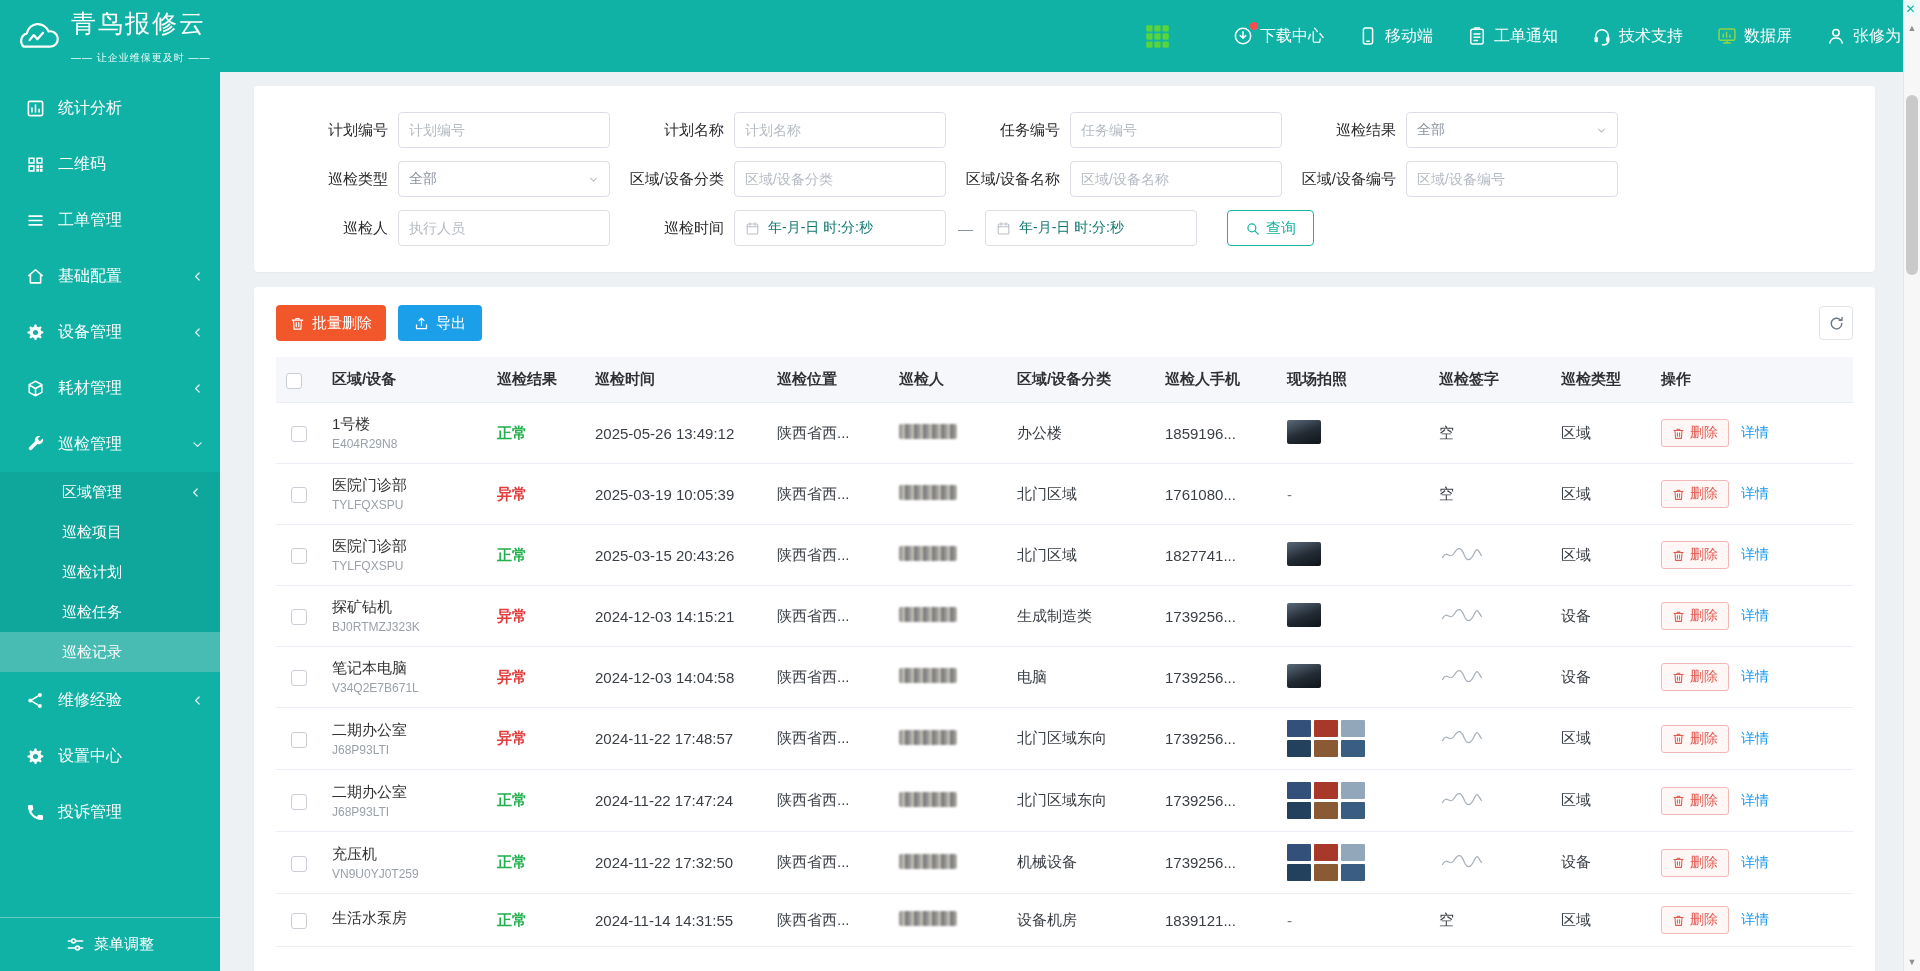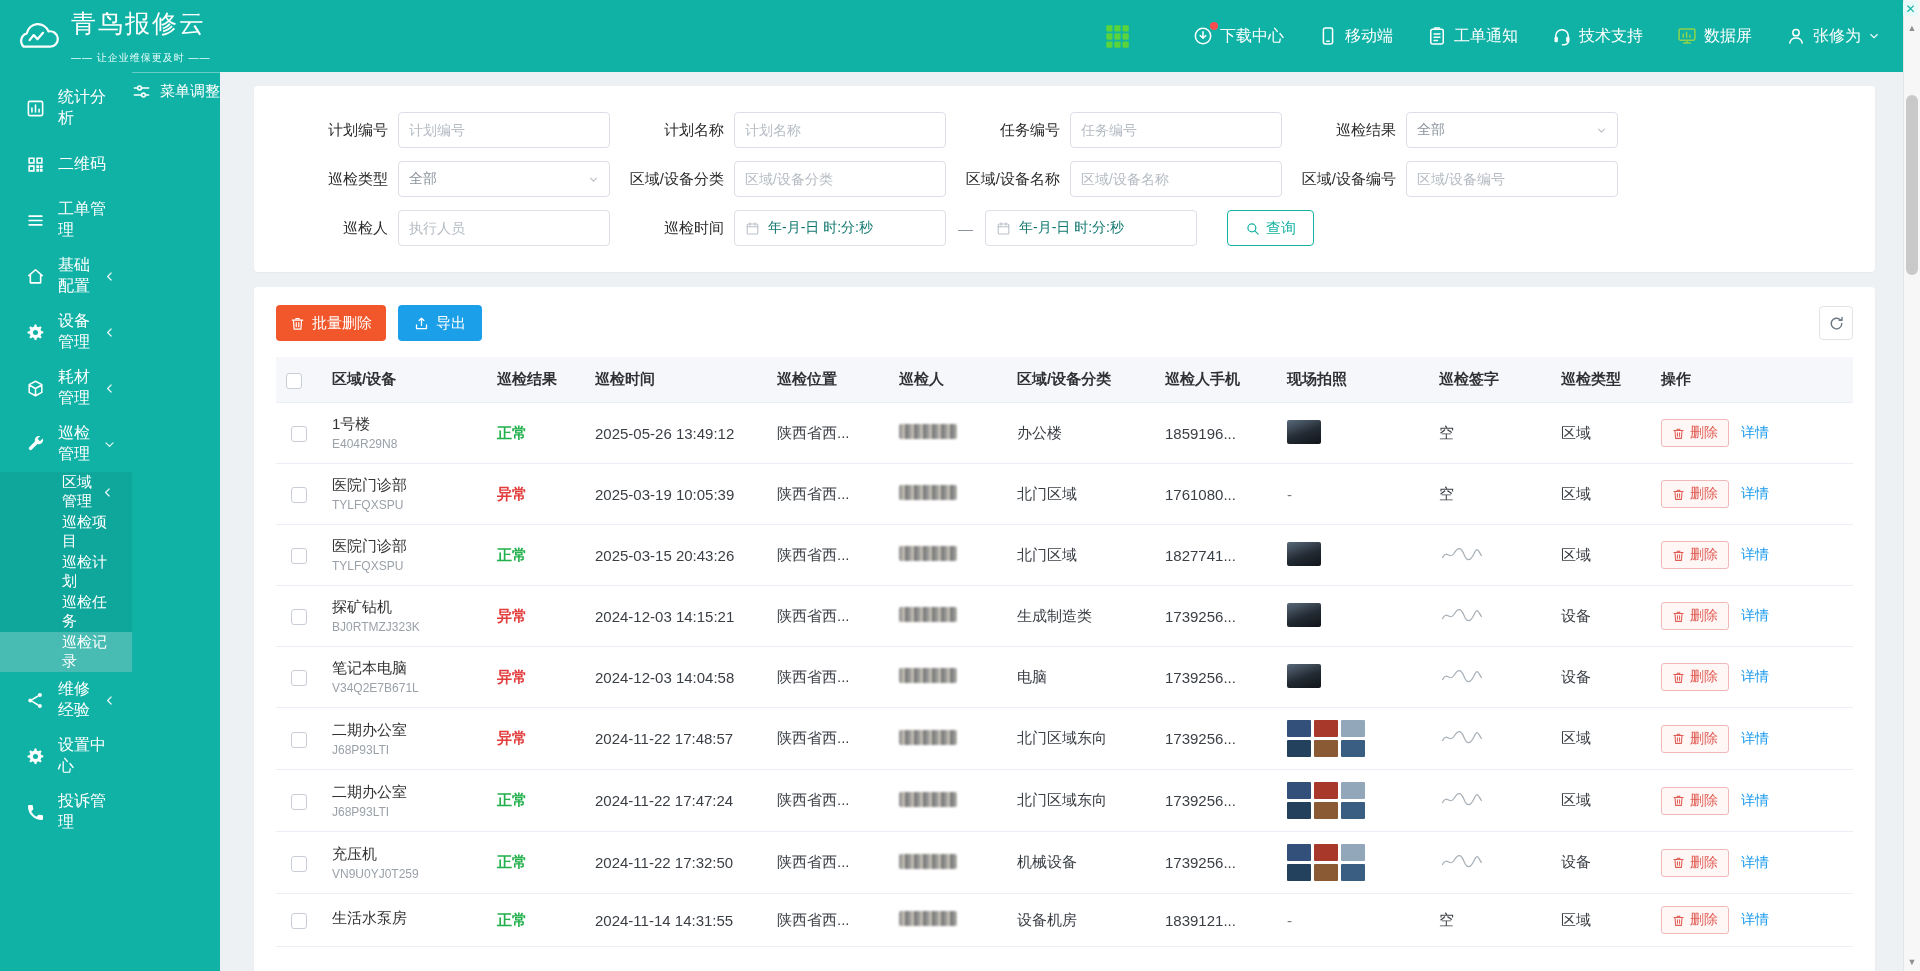--- a/index.html
+++ b/index.html
@@ -7,41 +7,41 @@
   body{font-family:"Liberation Sans","DejaVu Sans",sans-serif;background:#eef1f4;color:#333;font-size:15px}
   .ic{display:inline-flex;align-items:center;justify-content:center;width:16px;height:16px;flex-shrink:0}
   .ic svg{width:100%;height:100%}
 
   
   .header{position:fixed;left:0;top:0;width:100%;height:72px;background:#10b2a6;display:flex;align-items:center;z-index:10}
   .logo{width:230px;display:flex;align-items:center;padding-left:12px;gap:9px;cursor:pointer}
   .logo-cloud{width:50px;height:36px}
   .logo-title{font-size:25px;font-weight:normal;color:#fff;letter-spacing:2px}
   .logo-sub{font-size:10px;color:#e8fffb;letter-spacing:1px;margin-top:11px}
-  .header-nav{margin-left:auto;display:flex;align-items:center;gap:34px;padding-right:40px;color:#fff}
+  .header-nav{margin-left:auto;display:flex;align-items:center;gap:34px;color:#fff}
   .nav-item{display:flex;align-items:center;gap:7px;font-size:16px;cursor:pointer;white-space:nowrap}
   .nav-apps{margin-right:28px}
   .nav-ic{position:relative;width:20px;height:20px}
   .apps-ic{width:27px;height:27px;color:#5ad43b}
   .green-ic{color:#8ed44a}
   .dot{position:absolute;top:-4px;right:-5px;width:8px;height:8px;background:#ff4d4f;border-radius:50%}
   .caret{width:12px;height:12px;opacity:.95}
 
   
-  .sidebar{position:fixed;left:0;top:72px;bottom:0;width:220px;background:#10b2a6;color:#fff;display:flex;flex-direction:row;z-index:9}
+  .sidebar{position:fixed;left:0;top:72px;bottom:0;width:220px;background:#10b2a6;color:#fff;display:flex;flex-direction:column;z-index:9}
   .sb-menu{flex:1;overflow:hidden;padding-top:8px}
   .sb-item{height:56px;display:flex;align-items:center;padding:0 16px 0 26px;gap:13px;font-size:16px;cursor:pointer}
   .sb-ic{width:19px;height:19px}
   .sb-label{flex:1}
   .arrow{width:13px;height:13px;opacity:.9}
   .sb-sub{background:rgba(0,0,0,.06)}
   .sb-sub-item{height:40px;display:flex;align-items:center;padding:0 18px 0 62px;font-size:15px;cursor:pointer}
   .sb-sub-item .arrow{margin-left:auto}
   .sb-sub-item.active{background:rgba(255,255,255,.24)}
-  .sb-footer{height:38px;border-top:1px solid rgba(255,255,255,.35);display:flex;align-items:center;justify-content:flex-start;gap:9px;font-size:15px;cursor:pointer}
+  .sb-footer{height:54px;border-top:1px solid rgba(255,255,255,.35);display:flex;align-items:center;justify-content:center;gap:9px;font-size:15px;cursor:pointer}
 
   
   .main{position:absolute;left:220px;top:72px;right:17px;bottom:0;overflow:hidden;padding:14px 28px 17px 34px}
   .card{background:#fff;border-radius:4px;box-shadow:0 1px 2px rgba(0,0,0,.04)}
 
   
   .filter-card{padding:26px 26px 26px;margin-bottom:15px}
   .f-row{display:flex;align-items:center;margin-bottom:13px}
   .f-row:last-child{margin-bottom:0}
   .f-field{display:flex;align-items:center;width:336px;flex-shrink:0}

